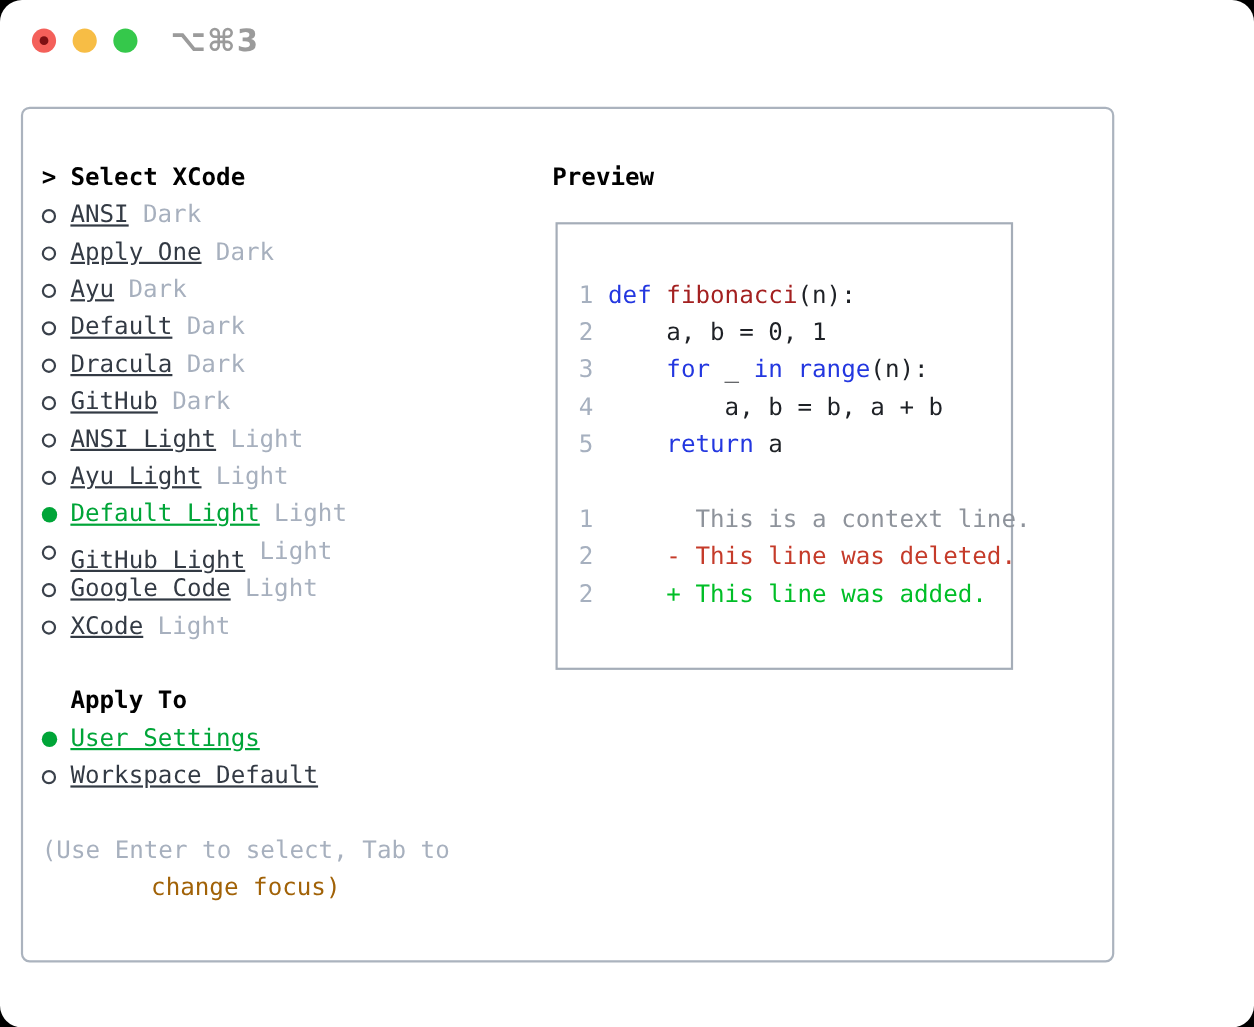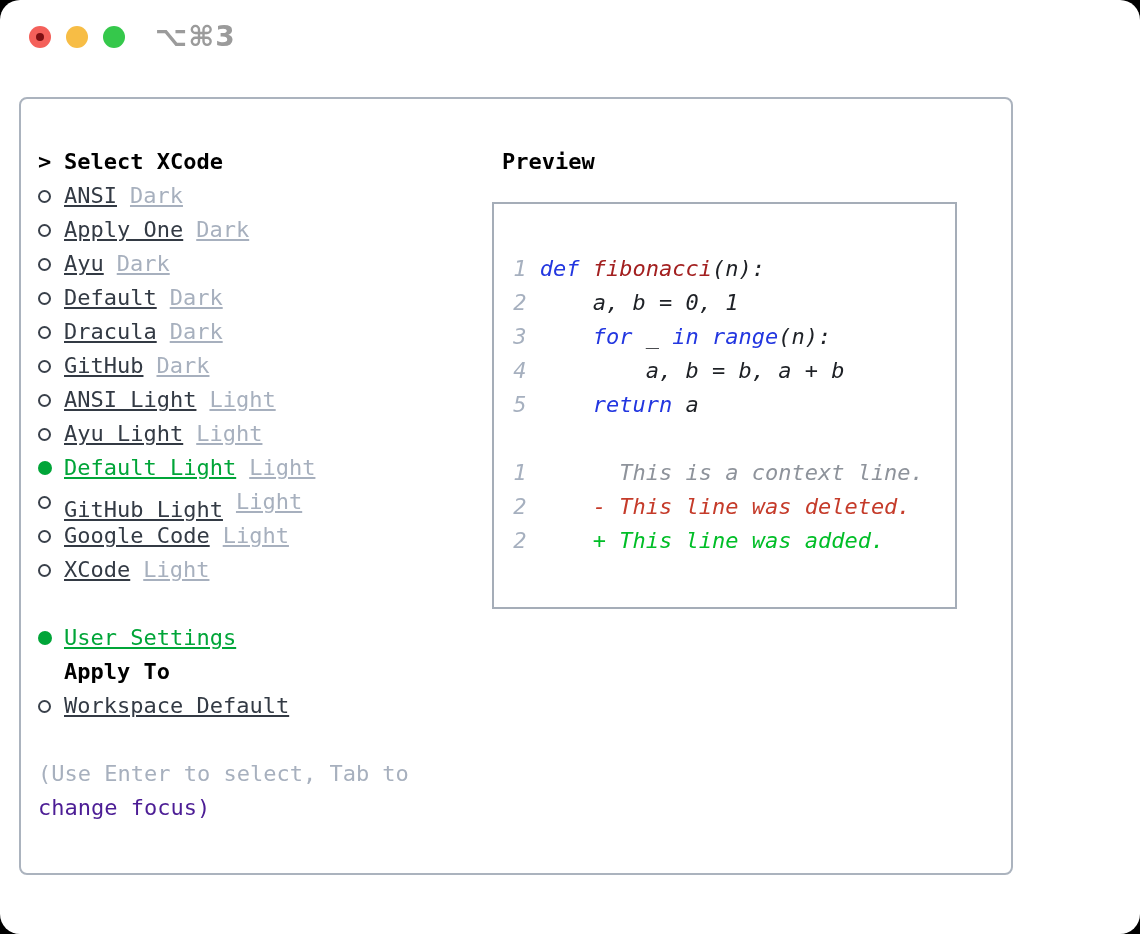--- a/index.html
+++ b/index.html
@@ -50,30 +50,30 @@
   .row{display:flex;align-items:center;height:34px;}
   .marker{width:26px;display:flex;align-items:center;flex:0 0 26px;}
   .caret{font-weight:bold;color:#000000;}
   .ring{
     width:13px;height:13px;border-radius:50%;
     border:2px solid #3A414B;box-sizing:border-box;
   }
   .fill{width:14px;height:14px;border-radius:50%;}
   .hdr{font-weight:bold;color:#000000;}
   .name{color:#333A44;text-decoration:underline;}
-  .tag{margin-left:13px;text-decoration:underline;}
+  .tag{margin-left:13px;}
   .hint-line{height:34px;line-height:34px;}
   
   .preview-title{
     position:absolute;left:481px;top:46px;height:34px;line-height:34px;
     font-size:22px;font-weight:bold;color:#000000;
   }
   .preview-box{
-    position:absolute;left:471px;top:103px;width:465px;height:407px;
-    border:2px solid #A5ADB8;box-sizing:border-box;background:#fff;font-style:italic;
+    position:absolute;left:484px;top:103px;width:416px;height:407px;
+    border:2px solid #A5ADB8;box-sizing:border-box;background:#fff;
   }
   .preview-pre{
     margin:0;padding:48px 0 0 6px;
     font-family:"DejaVu Sans Mono",monospace;
     font-size:22px;line-height:34px;white-space:pre;
     color:#1E2126;
   }
 </style>
 </head>
 <body>
@@ -175,38 +175,38 @@
         </div>
         <div class="row">
           <span class="marker">
             <span class="ring"></span>
           </span>
           <span class="name" style="color: rgb(51, 58, 68);">XCode</span>
           <span class="tag" style="color: rgb(167, 176, 190);">Light</span>
         </div>
         <div class="row"></div>
         <div class="row">
-          <span class="marker">
-            <span class="fill" style="background: rgb(0, 165, 56);"></span>
-          </span>
-          <span class="name" style="color: rgb(0, 165, 56);">User Settings</span>
-        </div>
-        <div class="row">
           <span class="marker"></span>
           <span class="hdr">Apply To</span>
         </div>
         <div class="row">
           <span class="marker">
+            <span class="fill" style="background: rgb(0, 165, 56);"></span>
+          </span>
+          <span class="name" style="color: rgb(0, 165, 56);">User Settings</span>
+        </div>
+        <div class="row">
+          <span class="marker">
             <span class="ring"></span>
           </span>
           <span class="name" style="color: rgb(51, 58, 68);">Workspace Default</span>
         </div>
         <div class="row"></div>
         <div class="hint-line" style="color: rgb(167, 176, 190);">(Use Enter to select, Tab to</div>
-        <div class="hint-line" style="color: #4c1d95;">change focus)</div>
+        <div class="hint-line" style="color: #a16207; text-align: center;">change focus)</div>
       </div>
 
     <div class="preview-title">Preview</div>
 
     <div class="preview-box">
       <pre class="preview-pre" id="preview-pre"><span><span style="color: rgb(166, 176, 191);"> 1 </span><span style="color: rgb(35, 55, 224);">def</span><span style="color: rgb(30, 33, 38);"> </span><span style="color: rgb(163, 32, 32);">fibonacci</span><span style="color: rgb(30, 33, 38);">(n):</span>
 </span><span><span style="color: rgb(166, 176, 191);"> 2 </span><span style="color: rgb(30, 33, 38);">    a, b = 0, 1</span>
 </span><span><span style="color: rgb(166, 176, 191);"> 3 </span><span style="color: rgb(30, 33, 38);">    </span><span style="color: rgb(35, 55, 224);">for</span><span style="color: rgb(30, 33, 38);"> _ </span><span style="color: rgb(35, 55, 224);">in</span><span style="color: rgb(30, 33, 38);"> </span><span style="color: rgb(35, 55, 224);">range</span><span style="color: rgb(30, 33, 38);">(n):</span>
 </span><span><span style="color: rgb(166, 176, 191);"> 4 </span><span style="color: rgb(30, 33, 38);">        a, b = b, a + b</span>
 </span><span><span style="color: rgb(166, 176, 191);"> 5 </span><span style="color: rgb(30, 33, 38);">    </span><span style="color: rgb(35, 55, 224);">return</span><span style="color: rgb(30, 33, 38);"> a</span>

